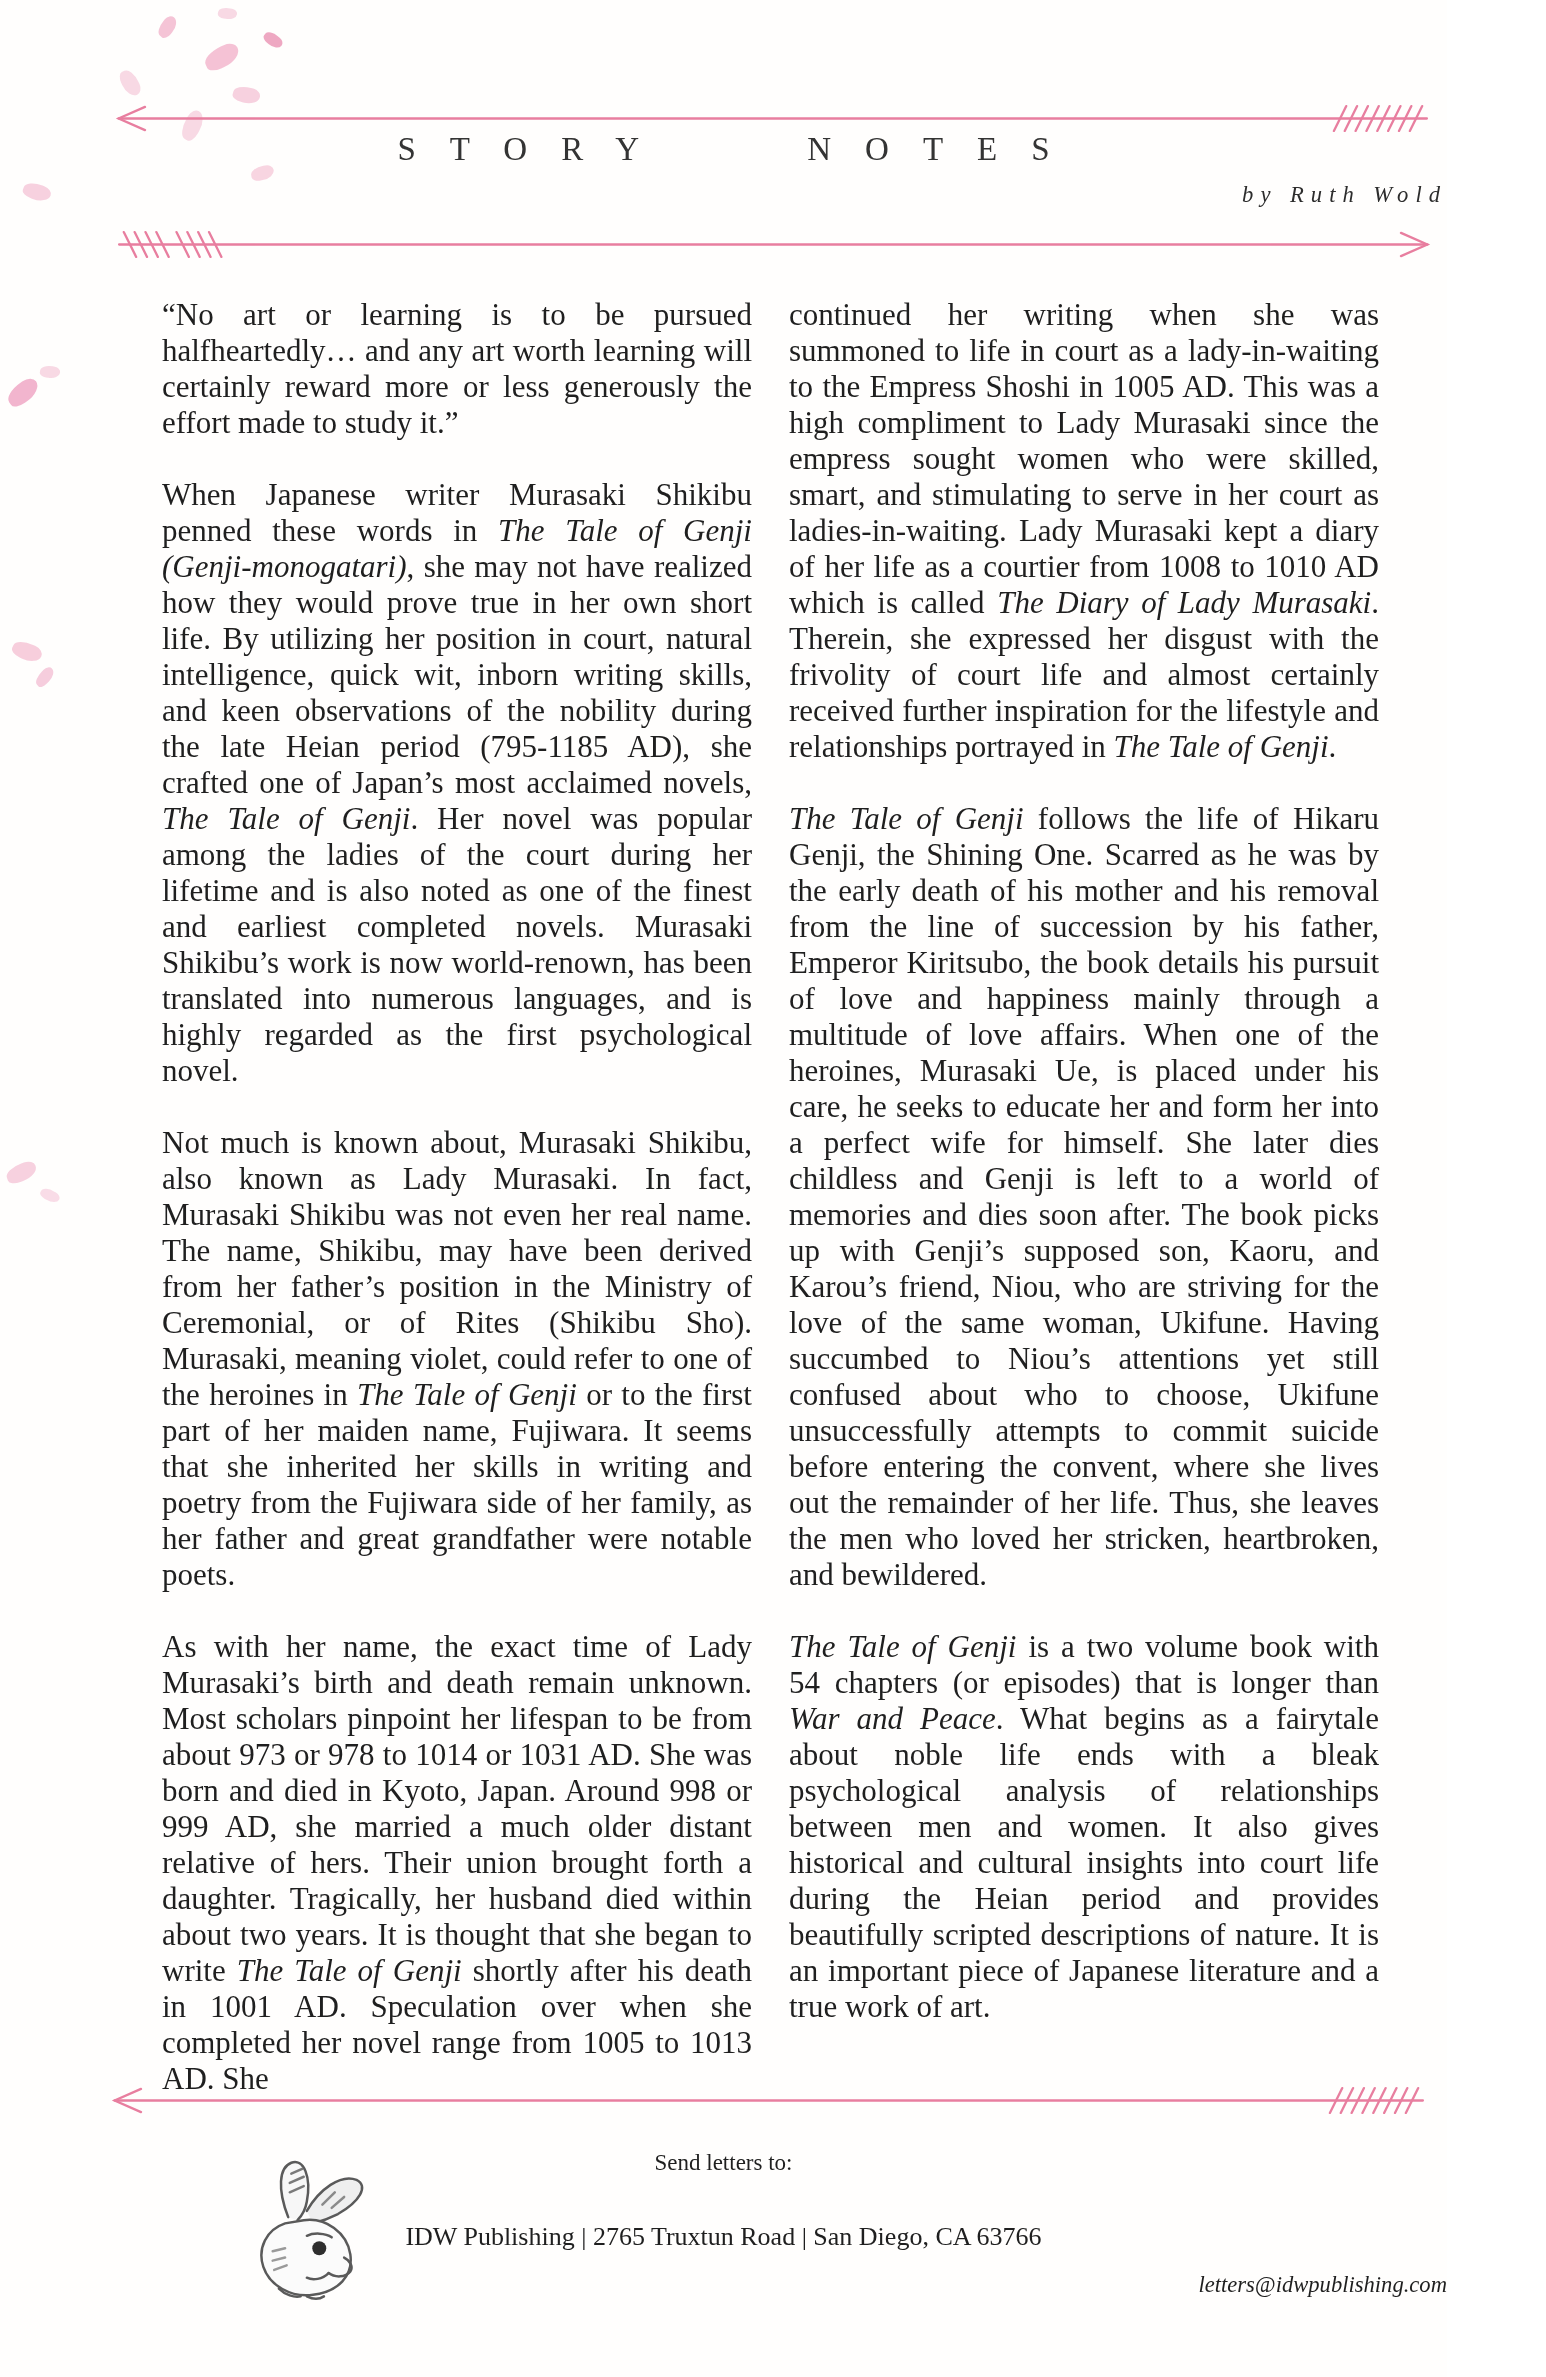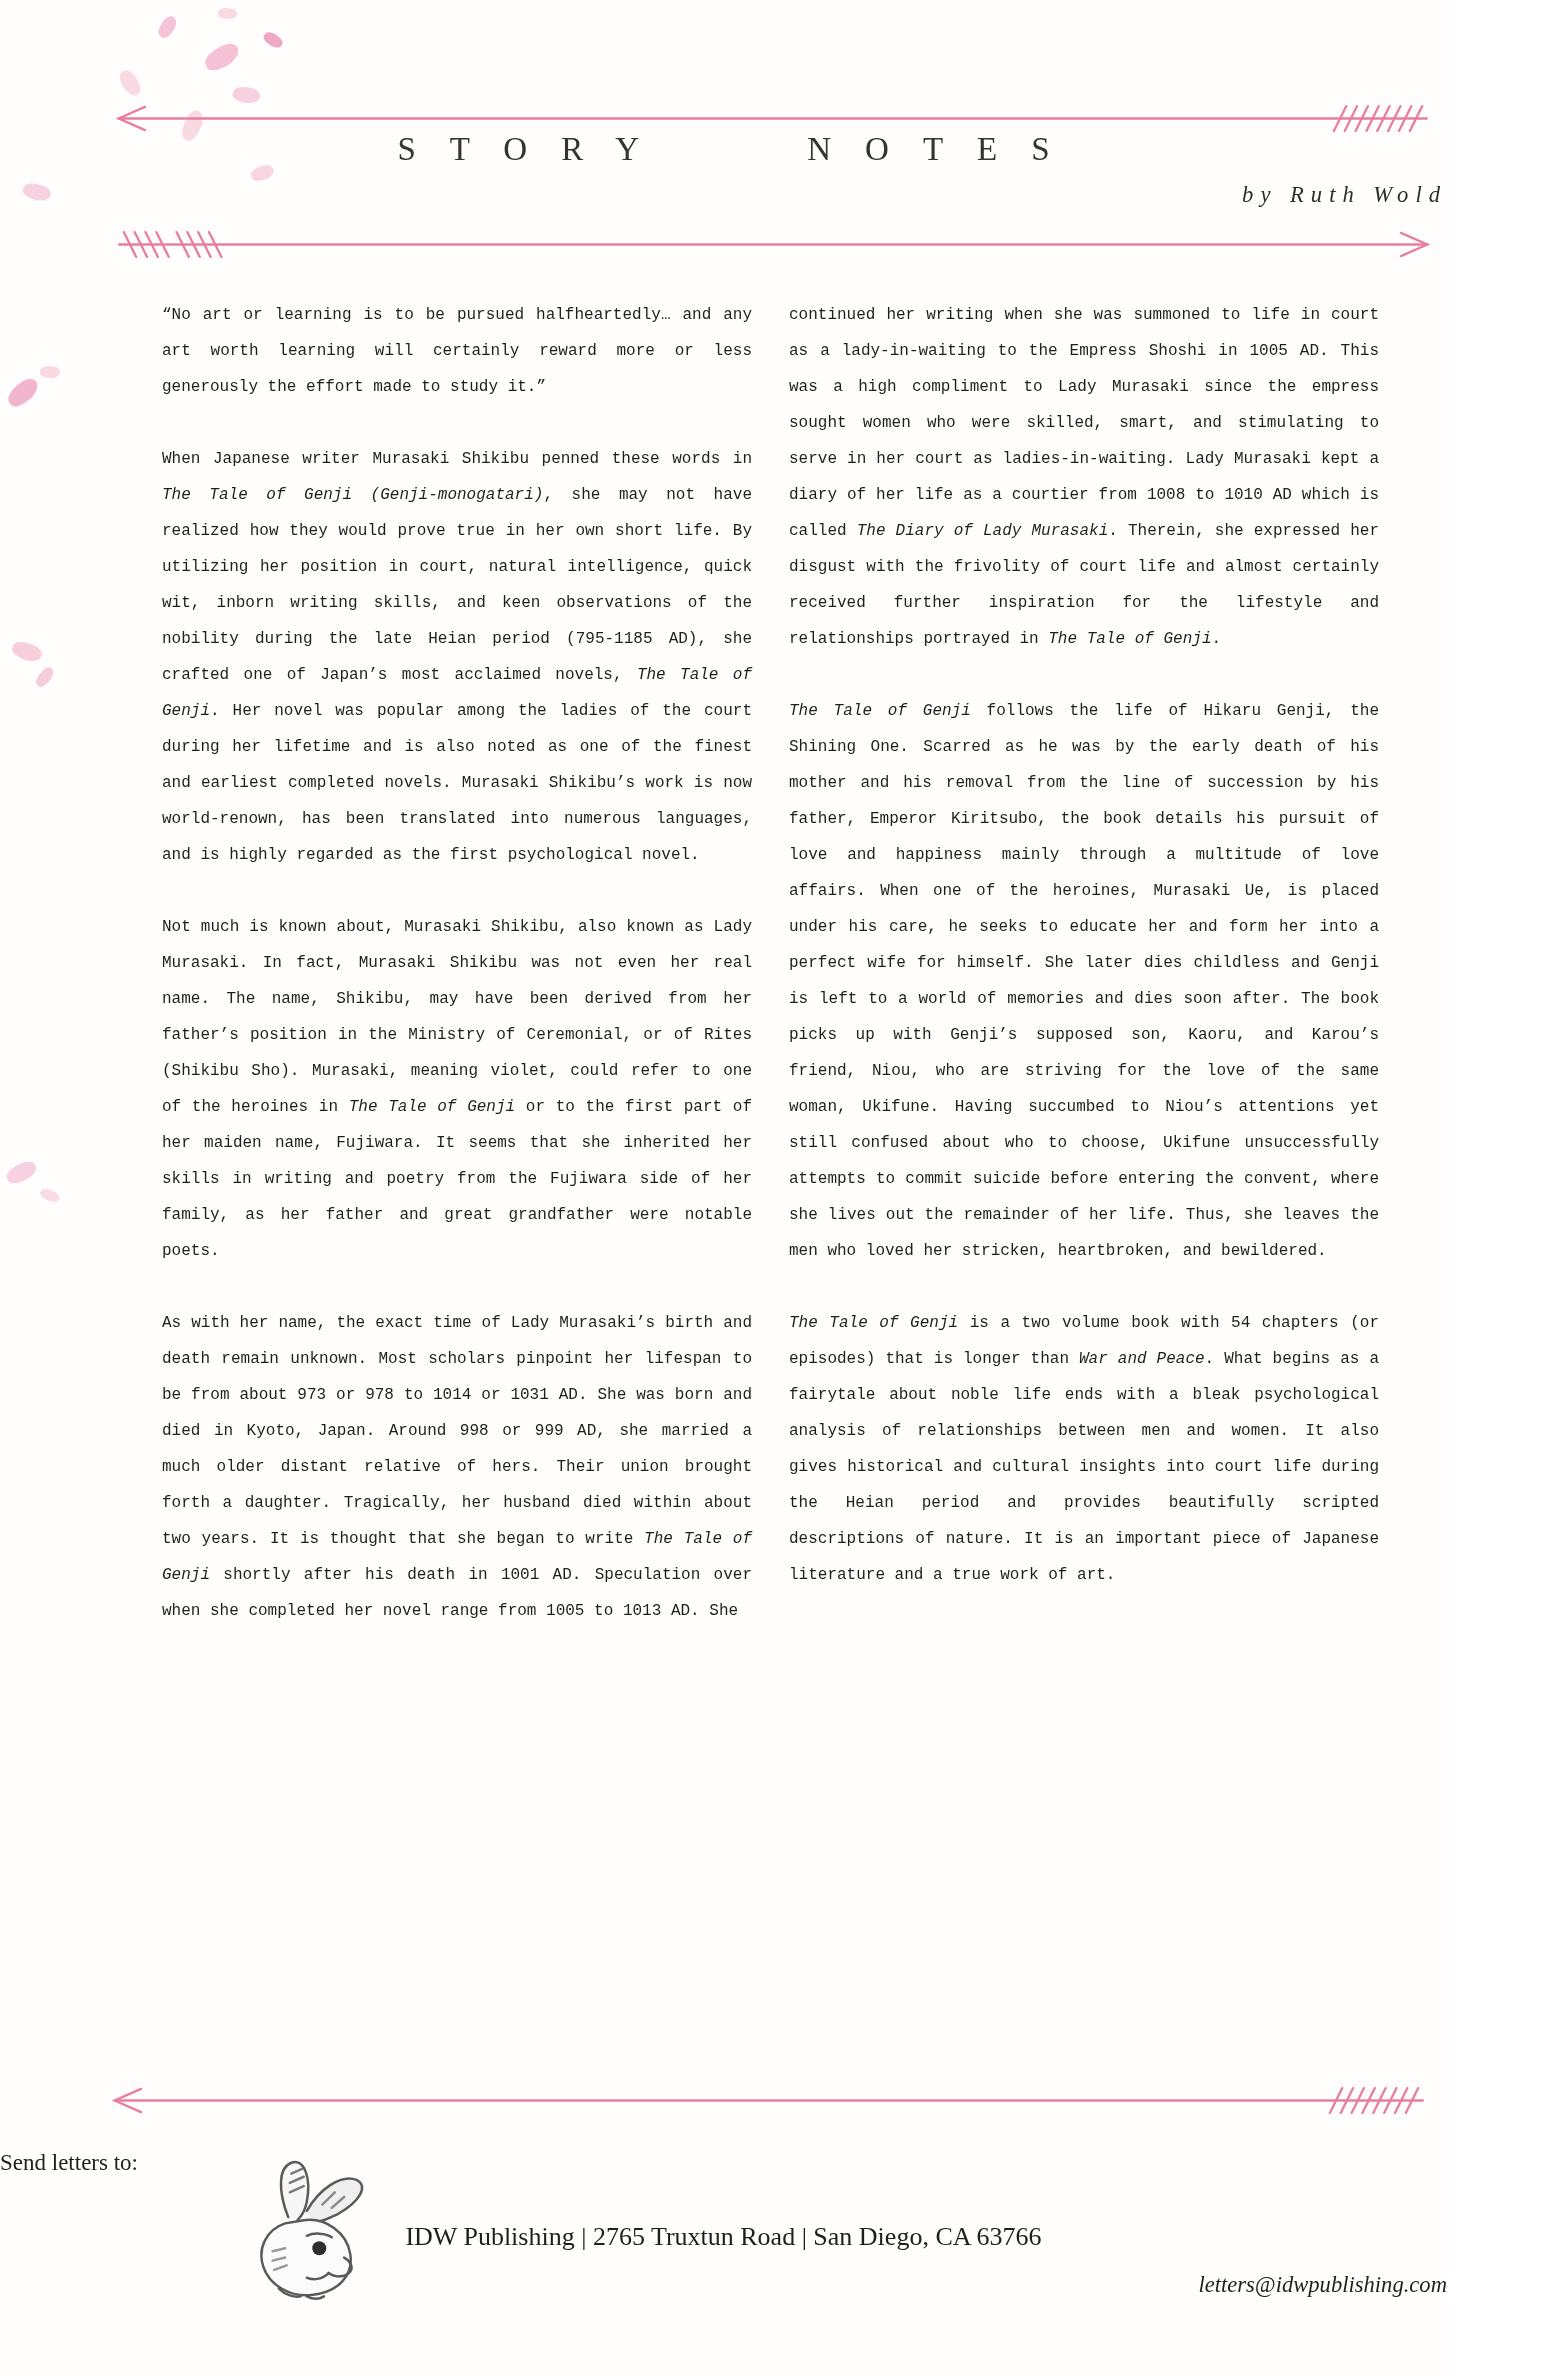--- a/index.html
+++ b/index.html
@@ -21,25 +21,25 @@
     position:absolute;top:131px;left:0;width:100%;margin:0;text-align:center;
     font-size:33px;font-weight:400;color:#343434;
     letter-spacing:34px;word-spacing:93px;text-indent:34px;
   }
   .byline{
     position:absolute;top:182px;left:0;width:100%;text-align:right;
     font-style:italic;font-size:22.6px;letter-spacing:7px;color:#2d2d2d;
   }
   
   .columns{position:absolute;top:297px;left:162px;width:1217px;display:flex;gap:37px;}
-  .col{width:590px;text-align:justify;font-size:16px;line-height:36px;font-family:Liberation Mono, monospace;}
+  .col{width:590px;text-align:justify;font-size:31px;line-height:36px;}
   .col p{margin:0 0 36px 0;}
   .it{font-style:italic;}
   
-  .send{position:absolute;top:2150px;left:0;width:100%;text-align:left;font-size:23px;}
+  .send{position:absolute;top:2150px;left:0;width:100%;text-align:center;font-size:23px;}
   .address{position:absolute;top:2222px;left:0;width:100%;text-align:center;font-size:26px;}
   .email{position:absolute;top:2272px;left:0;width:100%;text-align:right;
     font-size:22.6px;font-style:italic;}
   .bunny{position:absolute;left:226px;top:2155px;width:171px;height:160px;}
 </style>
 </head>
 <body>
 
 <div class="page">
 

